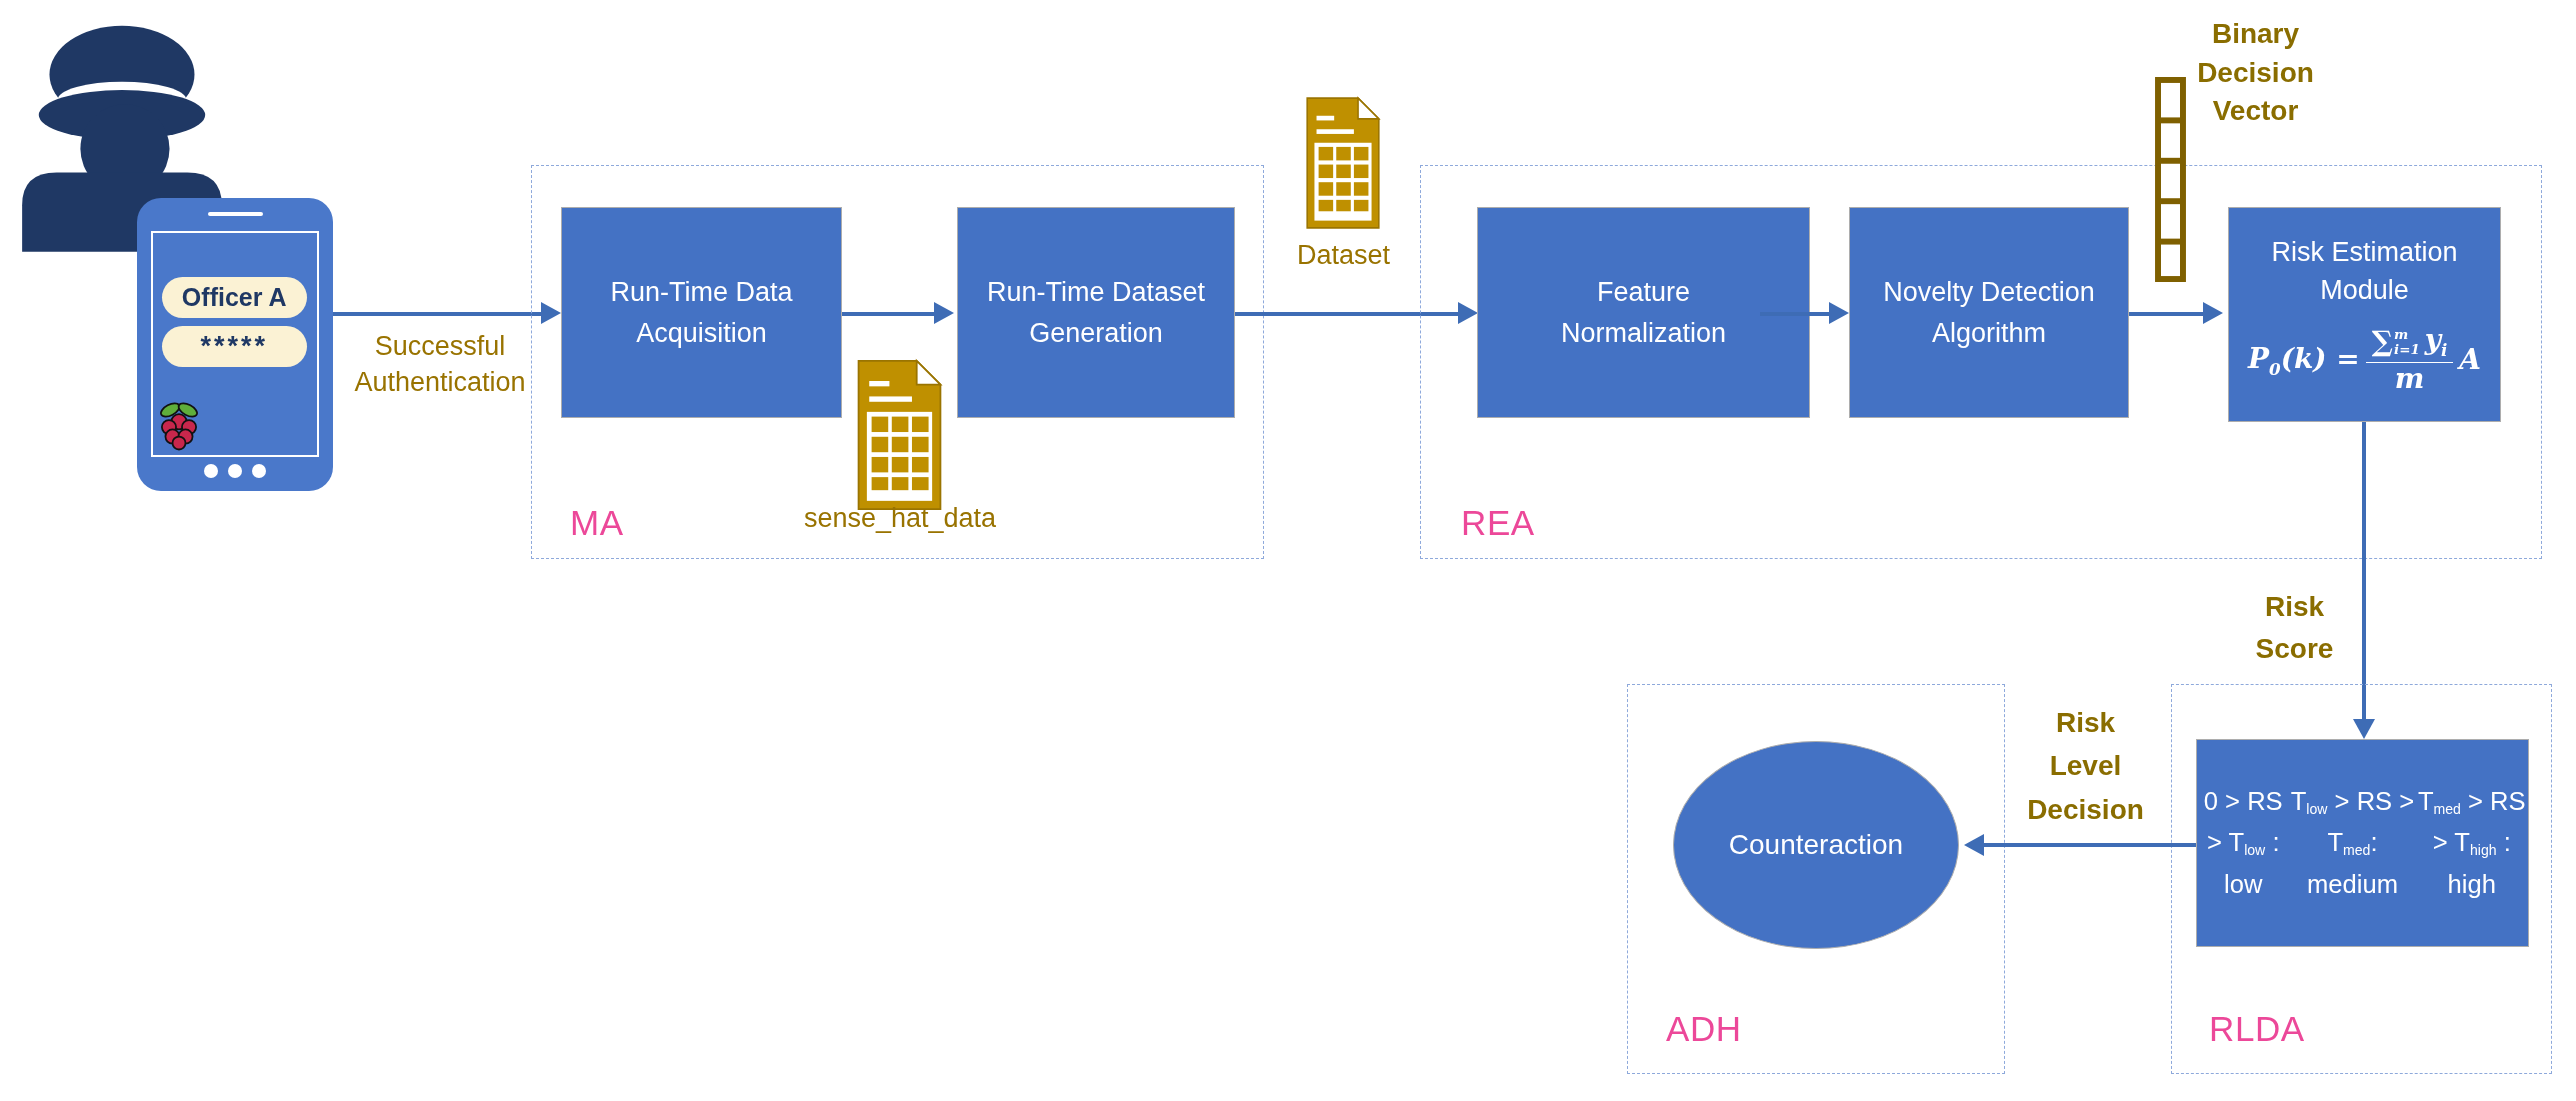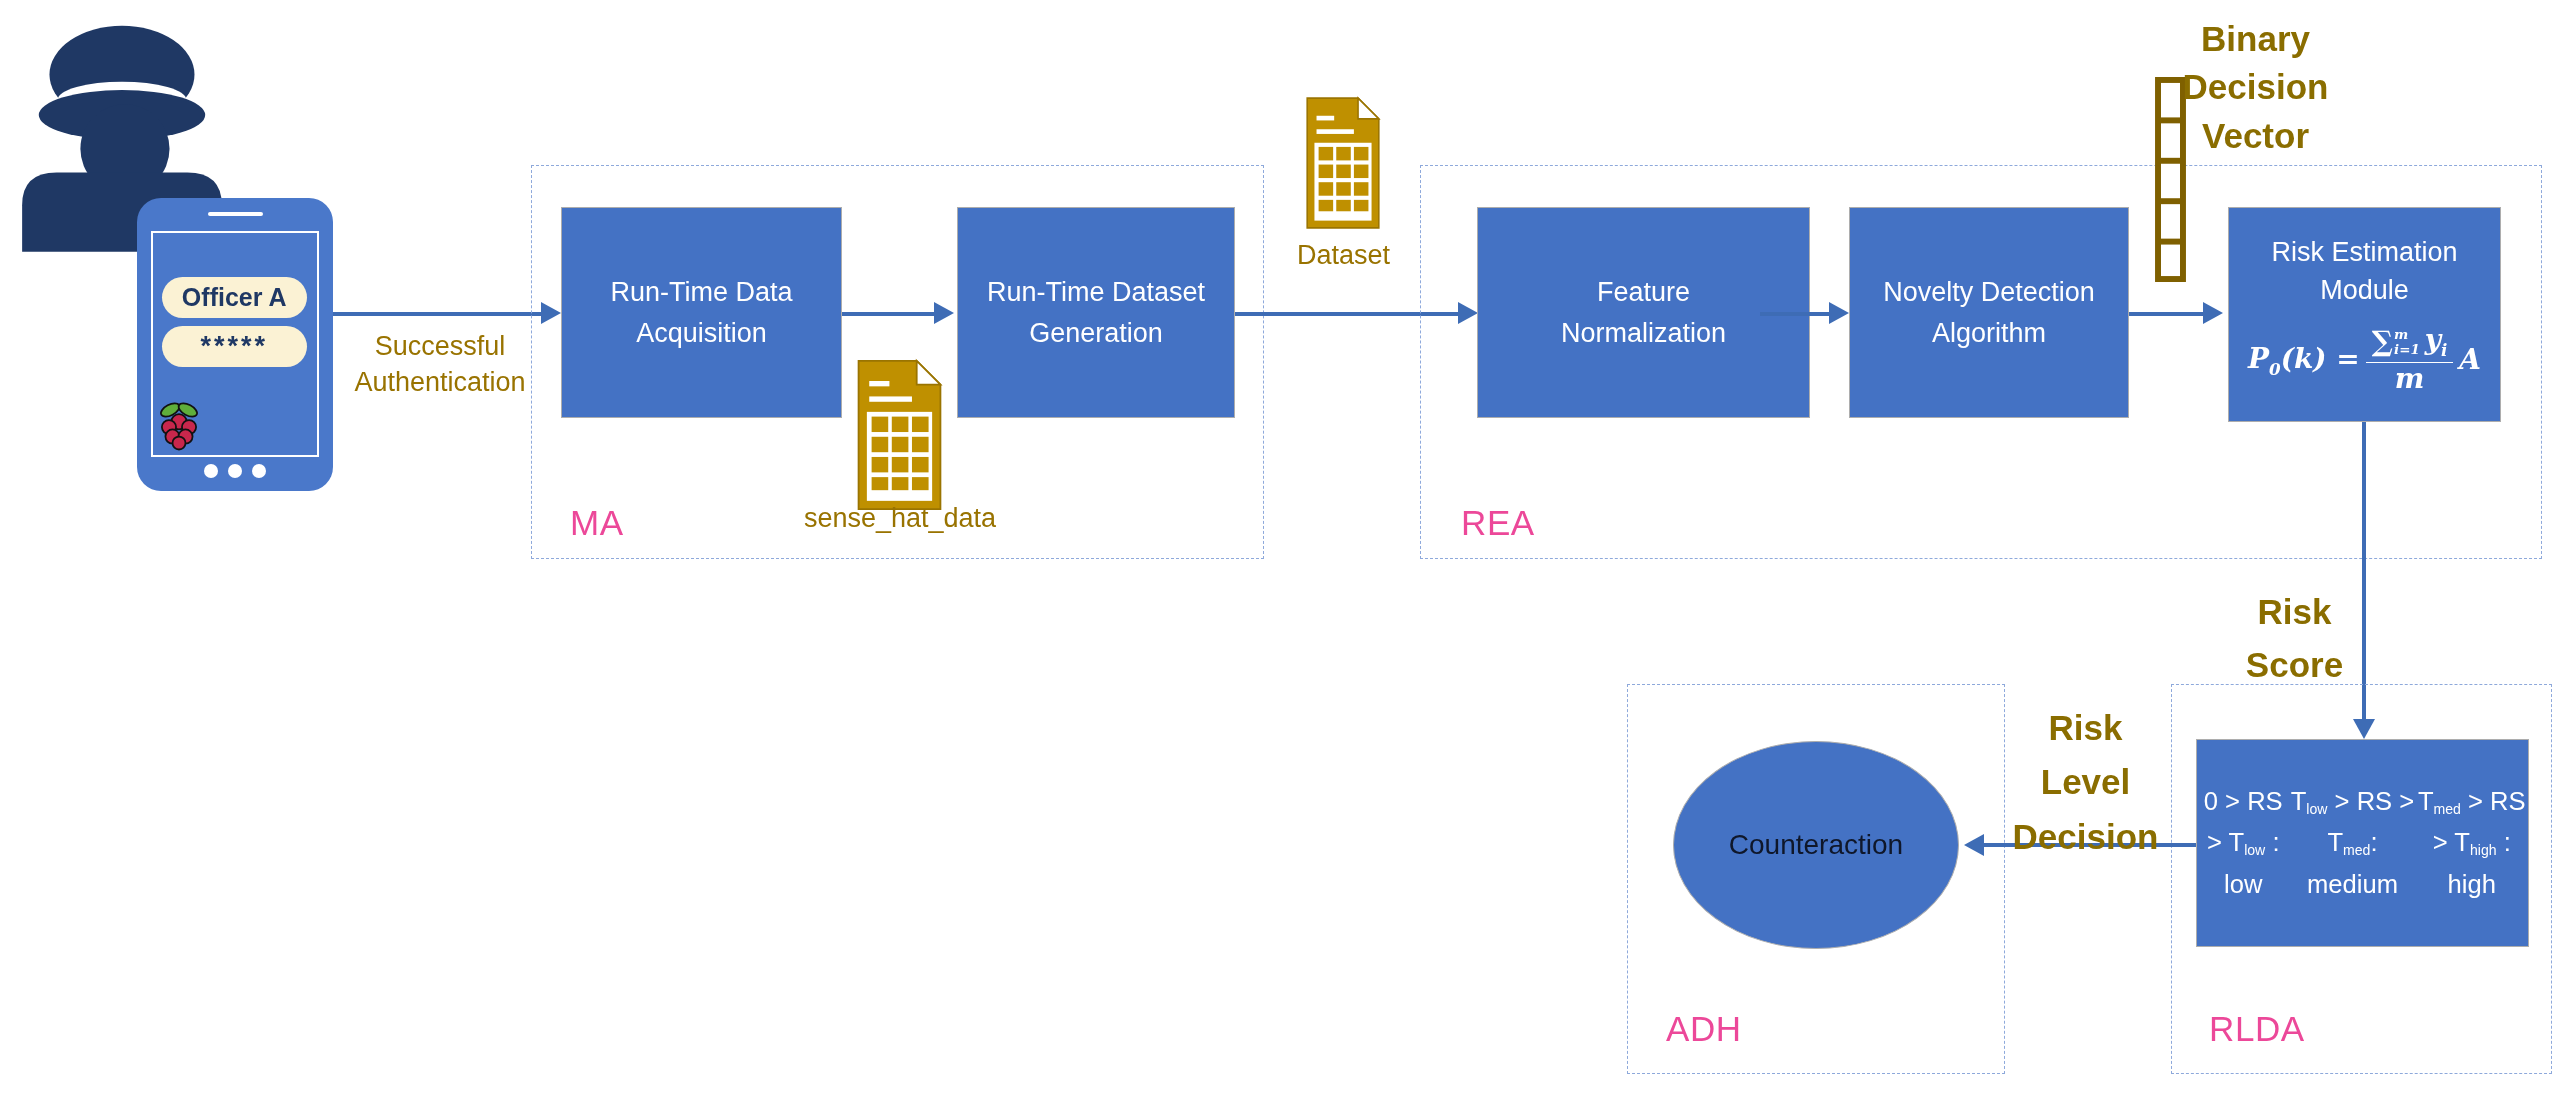--- a/index.html
+++ b/index.html
@@ -20,36 +20,36 @@
   .vline{position:absolute;width:3.6px;background:#3E6CB5;}
   .head-r{position:absolute;width:0;height:0;border-left:20px solid #3E6CB5;
           border-top:11.3px solid transparent;border-bottom:11.3px solid transparent;}
   .head-l{position:absolute;width:0;height:0;border-right:20px solid #3E6CB5;
           border-top:11.3px solid transparent;border-bottom:11.3px solid transparent;}
   .head-d{position:absolute;width:0;height:0;border-top:20px solid #3E6CB5;
           border-left:11.3px solid transparent;border-right:11.3px solid transparent;}
 
   
   .gold{position:absolute;color:#997300;font-size:27px;text-align:center;line-height:1.35;}
-  .goldb{position:absolute;color:#8A6D00;font-size:35px;font-weight:bold;text-align:center;line-height:1.5;}
+  .goldb{position:absolute;color:#8A6D00;font-size:28px;font-weight:bold;text-align:center;line-height:1.5;}
 
   
   .phone{position:absolute;left:137px;top:198px;width:196px;height:293px;background:#4A78CA;
          border-radius:24px;}
   .speaker{position:absolute;left:71px;top:14.3px;width:55px;height:4.2px;background:#fff;border-radius:2.4px;}
   .screen{position:absolute;left:13.7px;top:33px;width:168px;height:226px;border:2.4px solid #fff;box-sizing:border-box;}
   .pill{position:absolute;left:9px;width:145px;height:41px;background:#FBF2D4;border-radius:21px;
         display:flex;align-items:center;justify-content:center;color:#1F3864;font-weight:bold;}
   .dots{position:absolute;left:0;top:266px;width:196px;display:flex;justify-content:center;gap:10px;}
   .dots span{width:14.3px;height:14.3px;border-radius:50%;background:#fff;display:block;}
 
   
   .ellipse{position:absolute;left:1673px;top:741px;width:286px;height:208px;border-radius:50%;
            background:#4472C4;border:1.2px solid #ADADAD;box-sizing:border-box;display:flex;
-           align-items:center;justify-content:center;color:#0f172a;font-size:28px;}
+           align-items:center;justify-content:center;color:#ffffff;font-size:28px;}
 
   
   .rulebox{position:absolute;left:2196px;top:739px;width:333px;height:208px;background:#4472C4;
            border:1.2px solid #ADADAD;box-sizing:border-box;color:#fff;display:flex;
            align-items:center;justify-content:center;font-size:25.6px;line-height:1.62;text-align:center;}
   .rulebox sub{font-size:0.55em;vertical-align:-0.28em;}
 
   
   .formula{display:flex;align-items:center;justify-content:center;gap:6px;margin-top:15.5px;
            font-family:"DejaVu Serif",serif;font-style:italic;font-weight:600;font-size:28px;}

